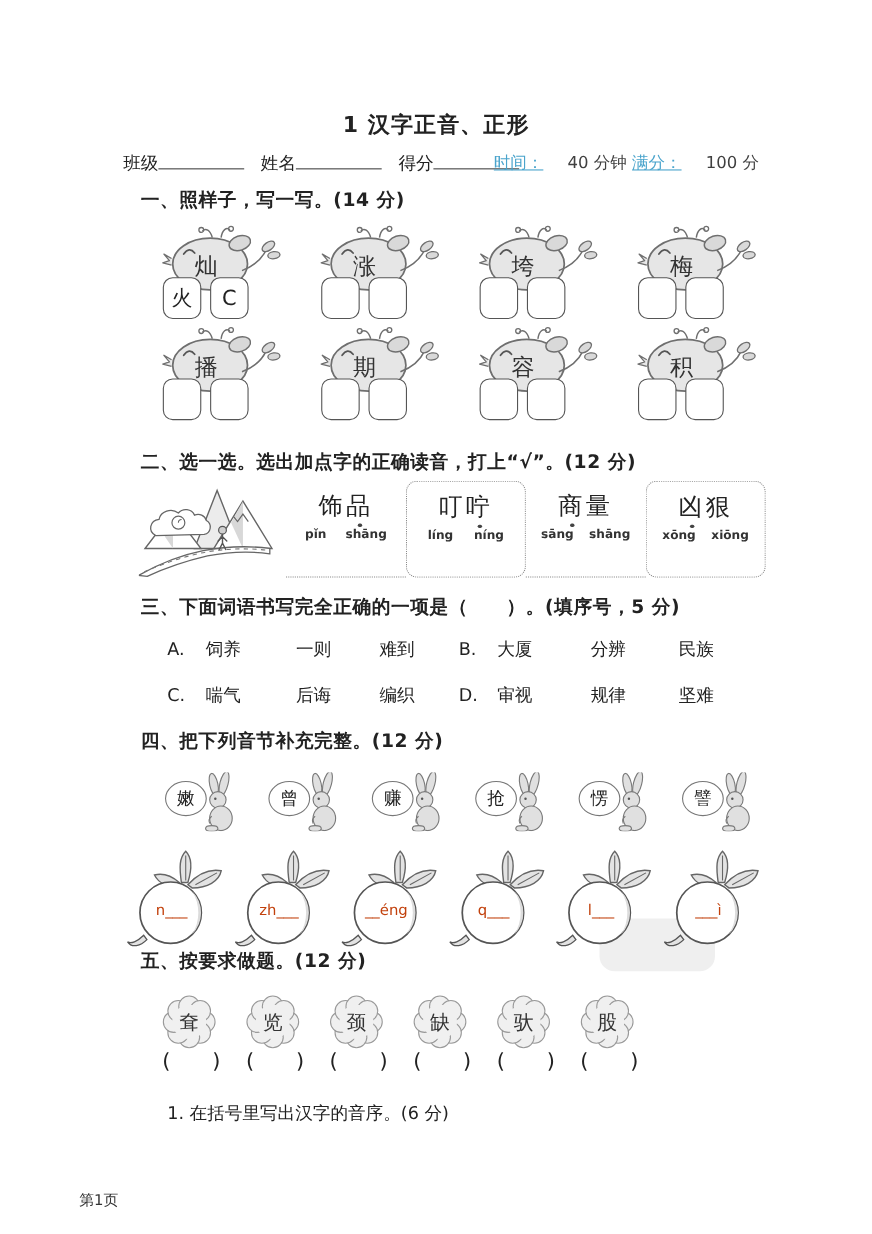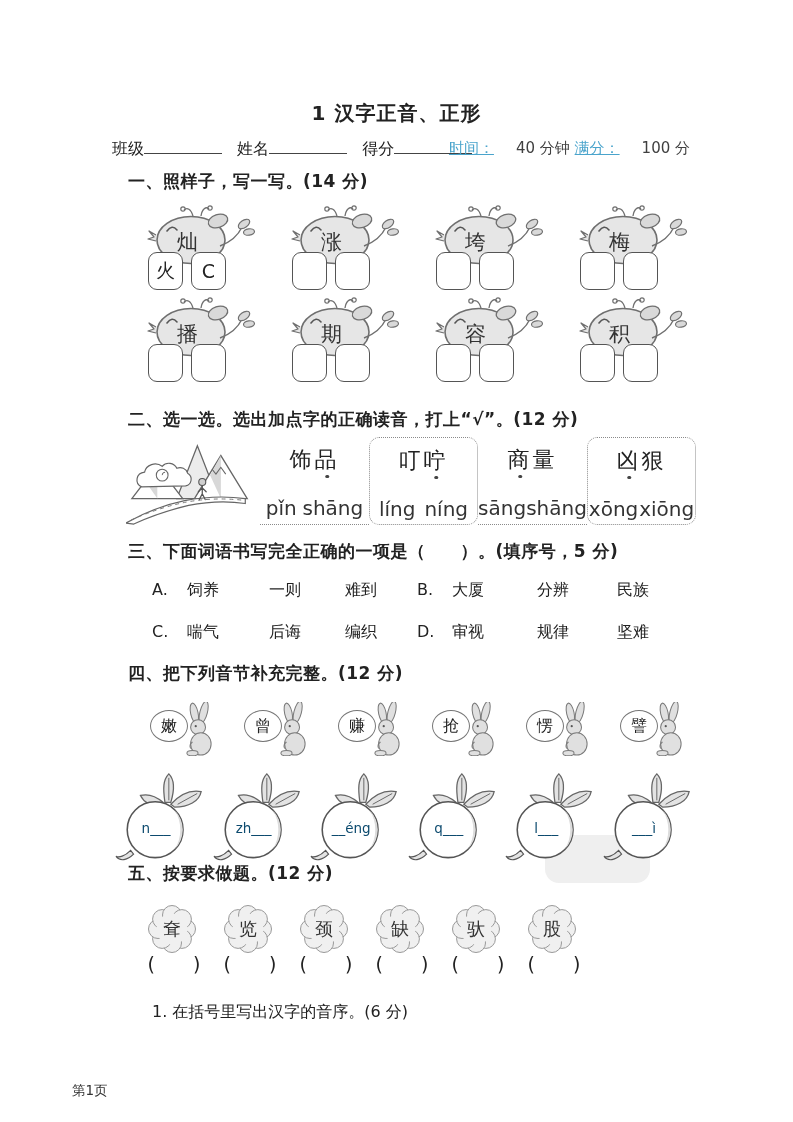--- a/index.html
+++ b/index.html
@@ -25,36 +25,36 @@
   
   .s2wrap{position:absolute;top:437px;left:126px;display:flex;align-items:flex-start;}
   .groups{display:flex;margin-left:2px;}
   .group{width:109px;height:88px;box-sizing:border-box;text-align:center;padding-top:8px;}
   .group.boxed{border:1.6px dotted #8a8a8a;border-radius:10px;}
   .group.underl{border-bottom:1.6px dotted #8a8a8a;}
   .gword{font-size:22px;letter-spacing:3px;}
   .gword span{position:relative;}
   .dc::after{content:"";position:absolute;left:50%;bottom:-6px;transform:translateX(-50%);
              width:3.5px;height:3.5px;border-radius:50%;background:#444;}
-  .opts{display:flex;justify-content:space-evenly;margin-top:21px;font-size:20px;color:#333;}
+  .opts{display:flex;justify-content:space-evenly;margin-top:4px;font-size:11px;color:#333;font-weight:bold;}
   
   .optgrid{position:absolute;top:580px;left:152px;display:grid;font-size:16px;
            grid-template-columns:35px 82px 76px 72px 35px 85px 80px 52px;row-gap:21px;}
   
   .rabrow{position:absolute;top:700px;left:150px;width:546px;display:flex;justify-content:space-between;}
   .runit{position:relative;width:76px;height:60px;}
   .bubble{position:absolute;left:0;top:10px;width:36px;height:30px;border:1.2px solid #777;
           border-radius:50%;display:flex;align-items:center;justify-content:center;
           font-size:16px;background:#fff;z-index:2;}
   .rsvg{position:absolute;left:28px;top:2px;}
   
   .radrow{position:absolute;top:770px;left:114px;width:582px;display:flex;justify-content:space-between;z-index:1;}
   .dunit{position:relative;width:94px;height:96px;}
   .py{position:absolute;left:8px;top:50px;width:68px;text-align:center;font-size:13.5px;
-      color:#0c4a6e;letter-spacing:0;}
+      color:#c2410c;letter-spacing:0;}
   .wm{position:absolute;background:#efefef;border-radius:14px;z-index:0;}
   
   .flrow{position:absolute;top:903px;left:146px;display:flex;gap:24px;}
   .funit{position:relative;width:52px;height:52px;}
   .fchar{position:absolute;left:0;top:14px;width:52px;text-align:center;font-size:18px;color:#333;}
   .parens{position:absolute;top:952px;left:136px;font-size:19px;}
   .parens span{display:inline-block;width:76px;text-align:center;white-space:pre;}
   .sub1{position:absolute;top:1002px;left:152px;font-size:16px;}
   .footer{position:absolute;top:1082px;left:72px;font-size:13.5px;color:#333;}
   svg{display:block;}

